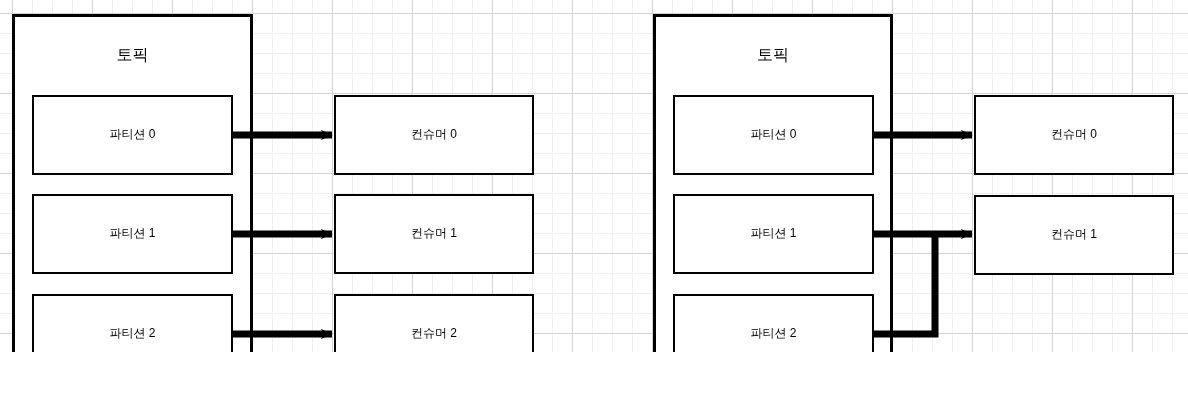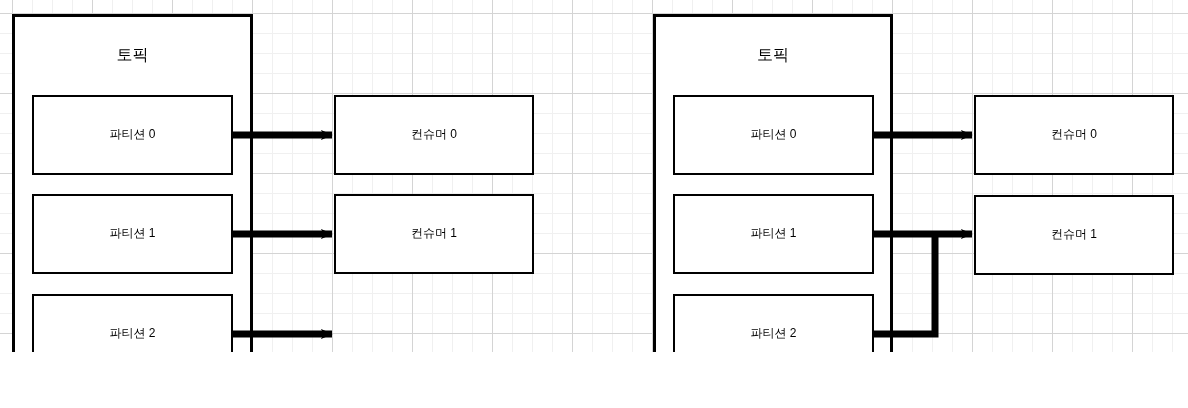--- a/index.html
+++ b/index.html
@@ -86,20 +86,23 @@
   <div class="box inner-box" style="left:32px; top:294px; width:201px; height:80px;">
     <span class="box-label">파티션 2</span>
   </div>
 
   <div class="box inner-box" style="left:334px; top:95px; width:200px; height:80px;">
     <span class="box-label">컨슈머 0</span>
   </div>
   <div class="box inner-box" style="left:334px; top:194px; width:200px; height:80px;">
     <span class="box-label">컨슈머 1</span>
   </div>
+  <div class="box inner-box" style="left:334px; top:294px; width:200px; height:80px;">
+    <span class="box-label">컨슈머 2</span>
+  </div>
 
   <div class="box topic-box" style="left:653px; top:14px; width:240px; height:379px;">
     <div class="topic-title">토픽</div>
   </div>
 
   <div class="box inner-box" style="left:673px; top:95px; width:201px; height:80px;">
     <span class="box-label">파티션 0</span>
   </div>
   <div class="box inner-box" style="left:673px; top:194px; width:201px; height:80px;">
     <span class="box-label">파티션 1</span>

